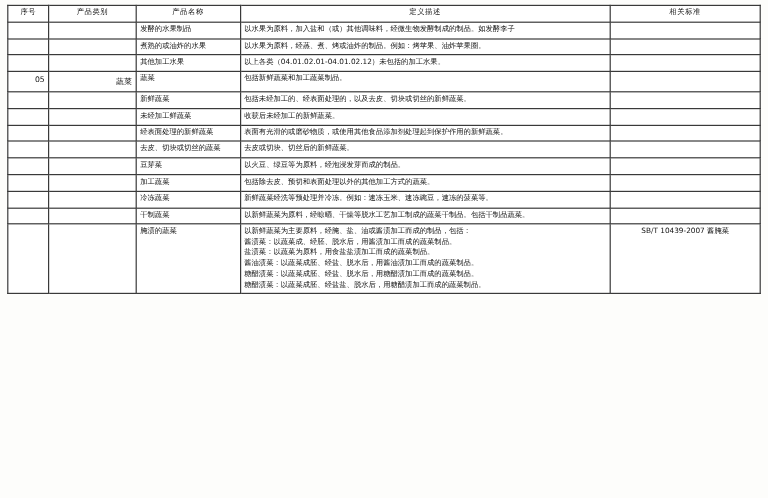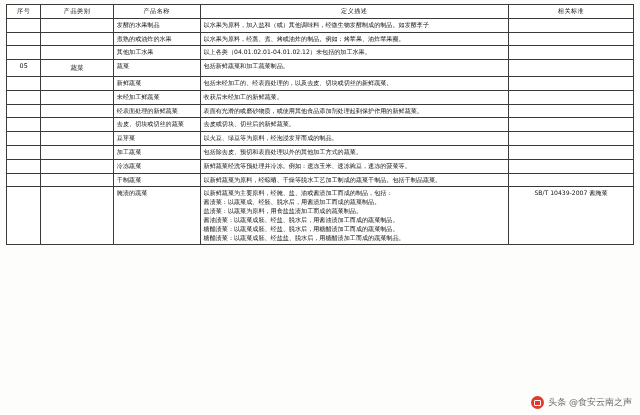--- a/index.html
+++ b/index.html
@@ -45,21 +45,21 @@
     vertical-align: middle;
     letter-spacing: 0.5px;
   }
   .col-seq { width: 34px; }
   .col-cat { width: 72px; }
   .col-name { width: 86px; }
   .col-def { width: 306px; }
   .col-std { width: 124px; }
 
   td.c-center {
-    text-align: center;
+    text-align: right;
     vertical-align: middle;
   }
   td.c-name {
     text-align: left;
     vertical-align: top;
   }
   td.c-def p {
     margin: 0;
     padding: 0;
   }
@@ -273,18 +273,14 @@
             <p>盐渍菜：以蔬菜为原料，用食盐盐渍加工而成的蔬菜制品。</p>
             <p>酱油渍菜：以蔬菜成胚、经盐、脱水后，用酱油渍加工而成的蔬菜制品。</p>
             <p>糖醋渍菜：以蔬菜成胚、经盐、脱水后，用糖醋渍加工而成的蔬菜制品。</p>
             <p>糖醋渍菜：以蔬菜成胚、经盐盐、脱水后，用糖醋渍加工而成的蔬菜制品。</p>
           </td>
           <td class="c-std">SB/T 10439-2007 酱腌菜</td>
         </tr>
       </tbody>
   </table>
 
-  <div class="watermark">
-    <span class="wm-logo"></span>
-    <span class="wm-text">头条 @食安云南之声</span>
-  </div>
 
 </div>
 
 </body></html>

